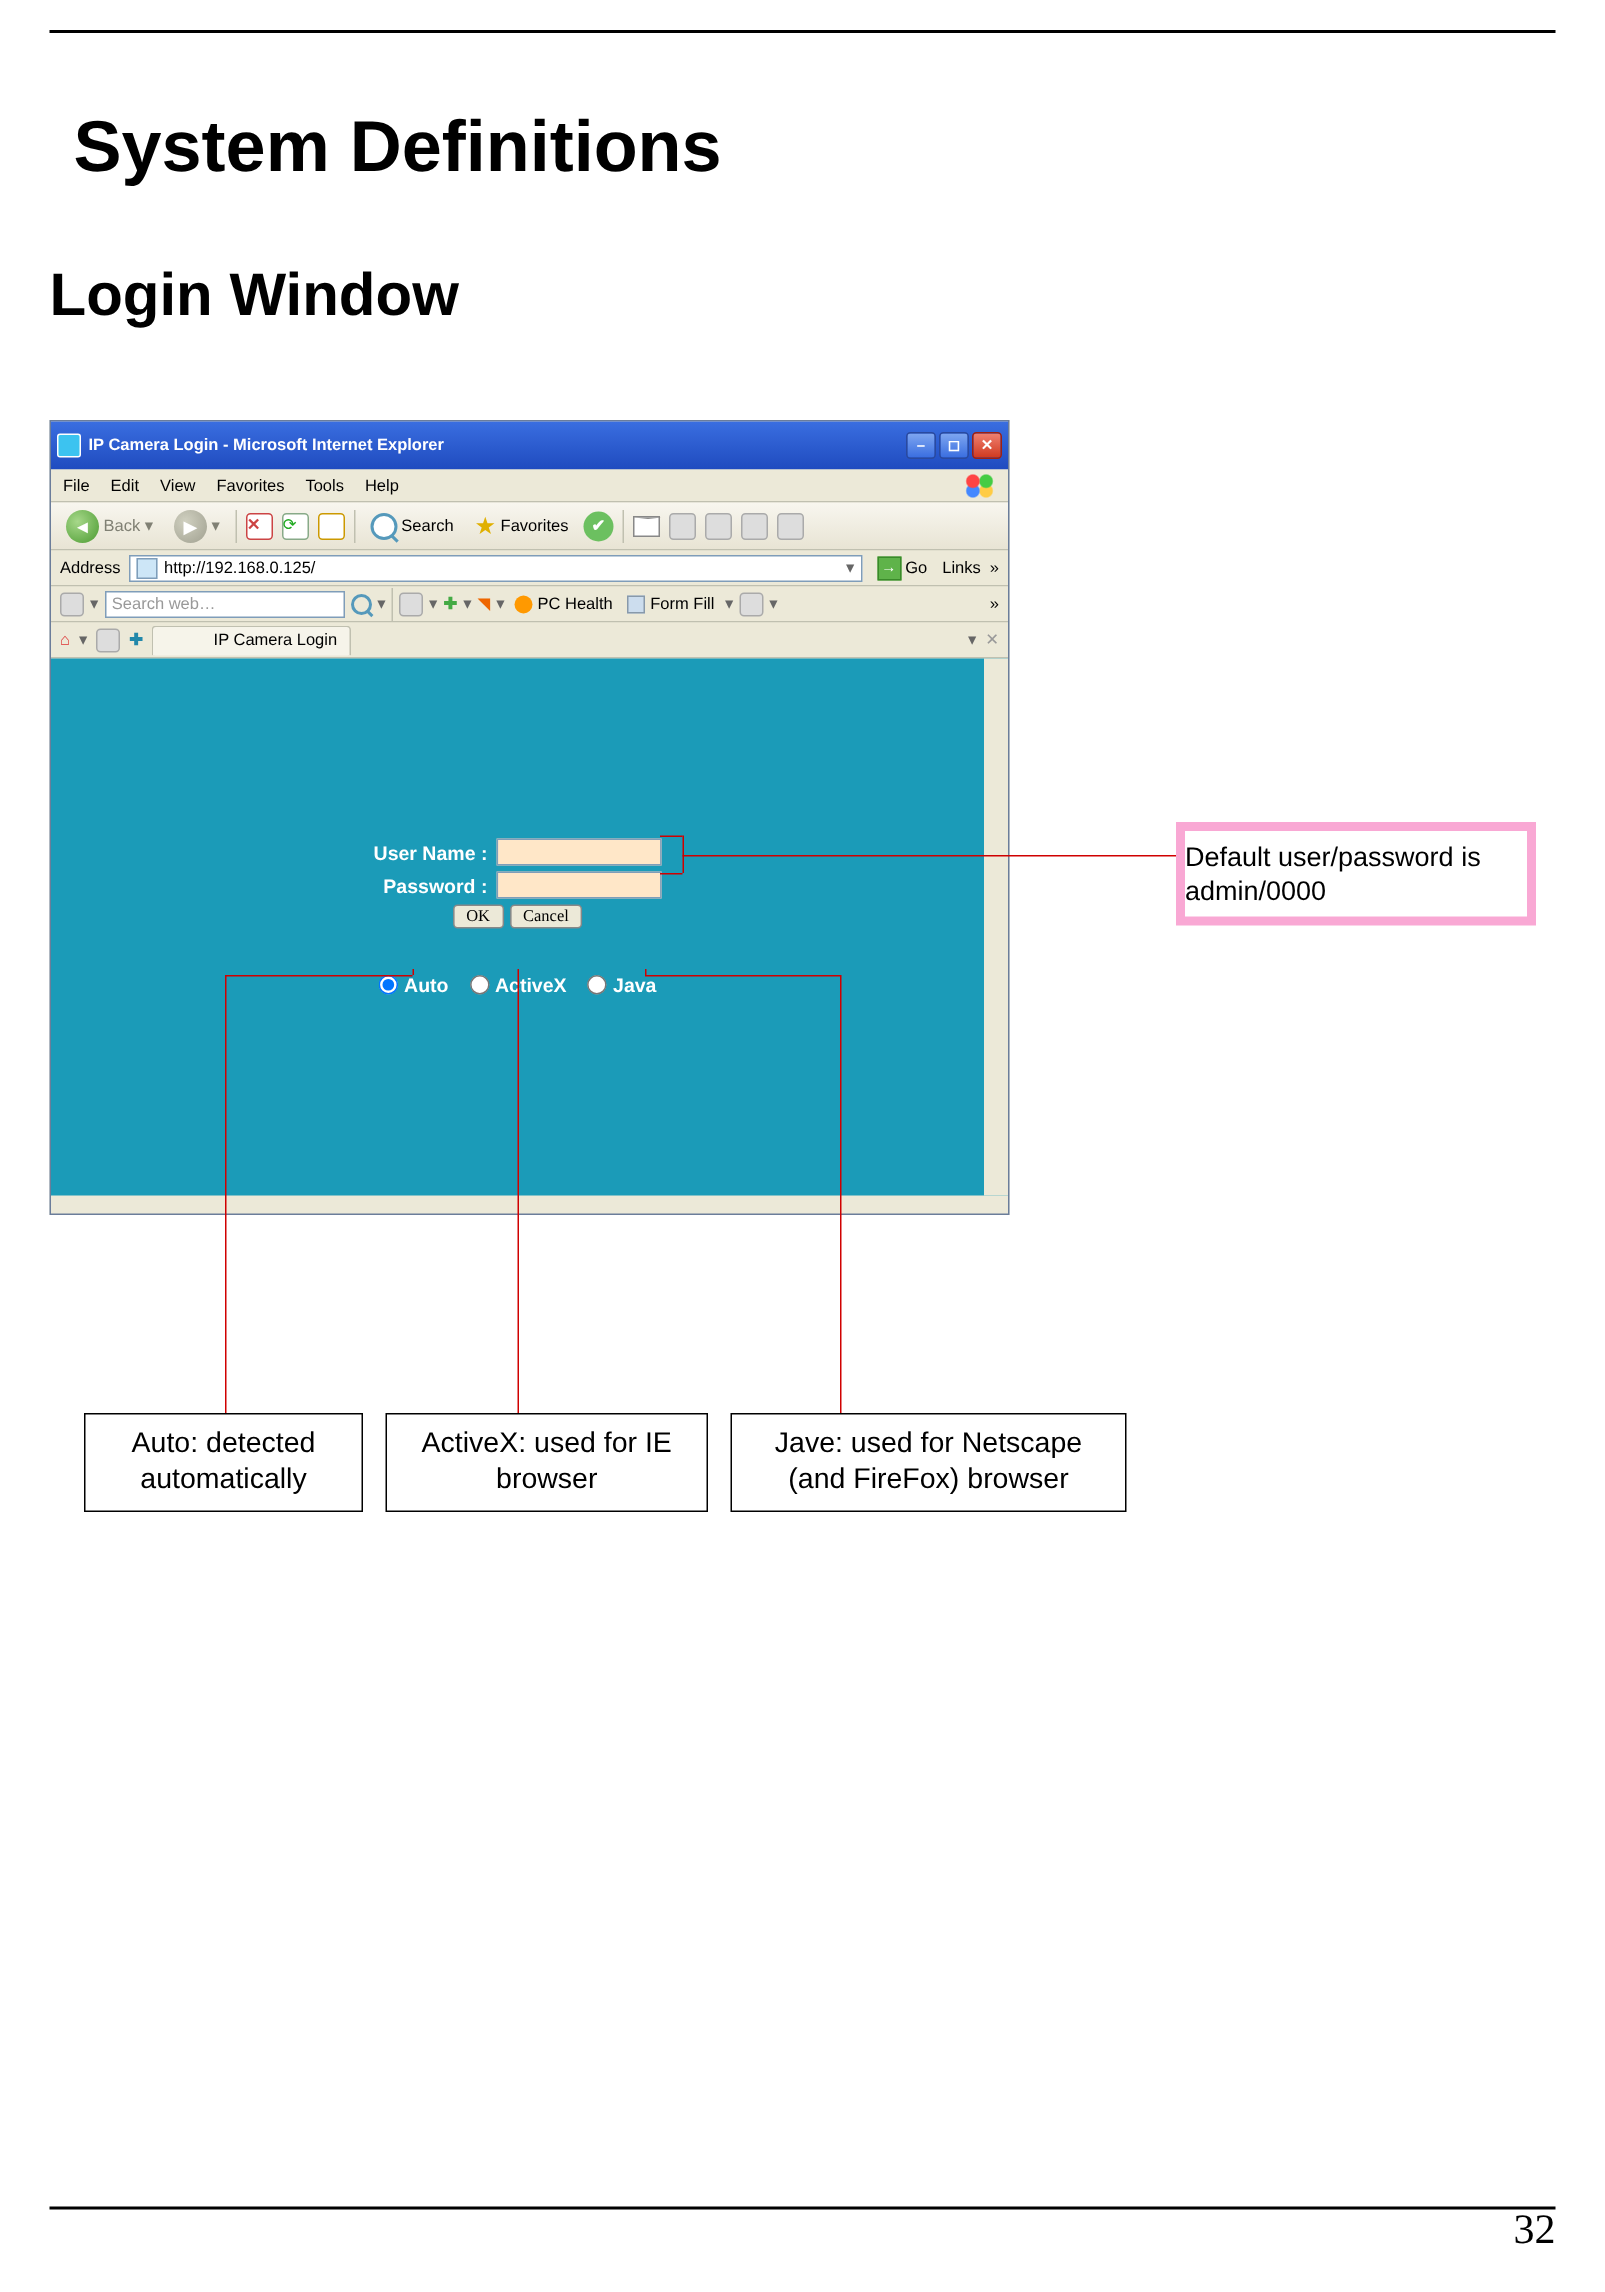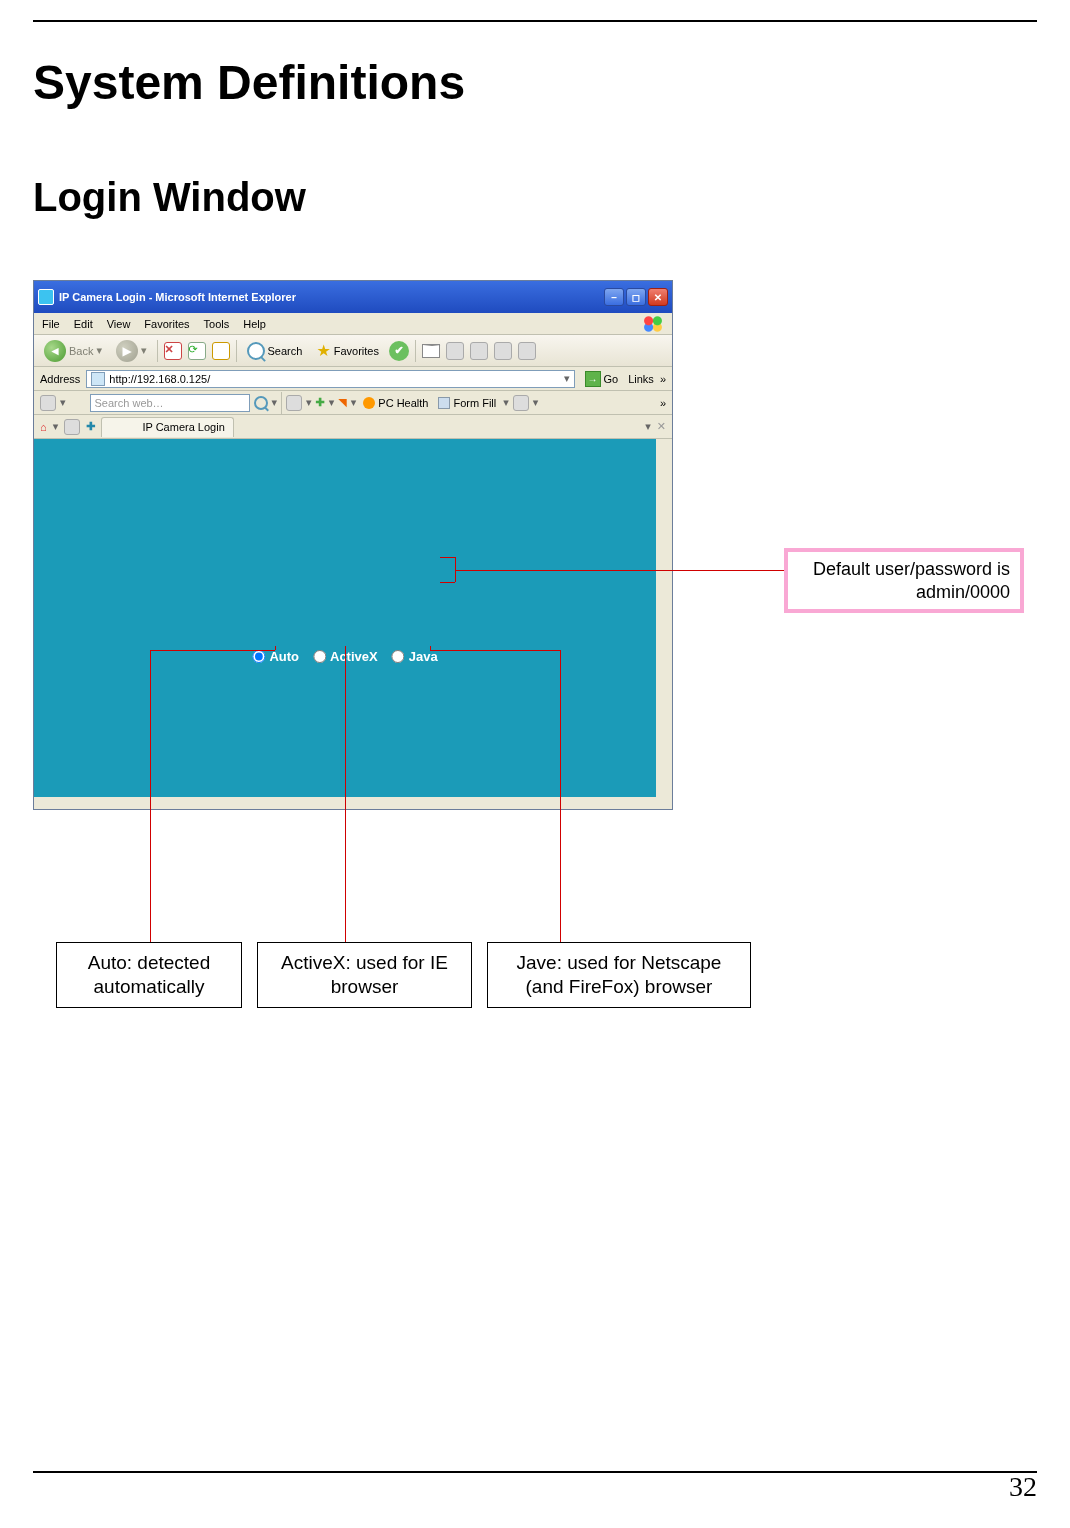--- a/index.html
+++ b/index.html
@@ -25,21 +25,21 @@
   .page-number {
     position: absolute;
     bottom: 25px; right: 33px;
     font-family: "Times New Roman", serif;
     font-size: 28px;
   }
   h1.sys-def {
     position: absolute;
     top: 55px; left: 33px;
     font-size: 48px;
-    margin: 0;
+    margin: 16px;
     font-weight: bold;
   }
   h2.login-win {
     position: absolute;
     top: 175px; left: 33px;
     font-size: 40px;
     margin: 0;
     font-weight: bold;
   }
 
@@ -163,21 +163,21 @@
   }
   .go-arrow{ width:16px;height:16px;background:#5fb34a;border:1px solid #3a8a2a;display:flex;align-items:center;justify-content:center;color:#fff;font-size:10px;}
 
   .searchbar {
     height: 24px;
     background: #ece9d8;
     border-bottom: 1px solid #c0c0b0;
     display:flex; align-items:center; gap:4px; padding:0 6px;
   }
   .sb-token { display:flex;align-items:center;gap:3px;padding:0 3px; }
-  .sb-input{ flex:0 0 160px;height:18px;background:#fff;border:1px solid #7f9db9;color:#999;padding:0 4px;display:flex;align-items:center;margin-left:20px;}
+  .sb-input{ flex:0 0 160px;height:18px;background:#fff;border:1px solid #7f9db9;color:#999;padding:0 4px;display:flex;align-items:center;}
   .sb-mag { width:14px;height:14px;border-radius:50%;border:2px solid #59b;position:relative;}
   .sb-mag::after{content:"";position:absolute;width:5px;height:2px;background:#59b;bottom:-2px;right:-3px;transform:rotate(45deg);}
 
   .tabbar {
     height: 24px;
     background: #ece9d8;
     border-bottom: 1px solid #c0c0b0;
     display:flex; align-items:center; gap:6px; padding:0 6px;
   }
   .tab {
@@ -233,24 +233,24 @@
     display:flex;align-items:center;justify-content:space-between;padding:0 6px;
   }
   .statusbar .right{ display:flex;align-items:center;gap:4px;}
   .globe{ width:14px;height:14px;border-radius:50%;
     background: radial-gradient(circle at 35% 35%, #9fd6ff, #2a7ac8);
     position:relative;}
 
   
   .callout {
     position:absolute;
-    border:4px solid #f9a8d4;
+    border:6px solid #f9a8d4;
     background:#fff;
-    padding:6px 10px;
-    text-align:right;
+    padding:6px 0;
+    text-align:left;
     font-size:18px;
     line-height:1.25;
   }
 
   .line-red { position:absolute; background:#d00000; }
   .line-red.h { height:1px; }
   .line-red.v { width:1px; }
 
   
   .ann {
@@ -383,20 +383,34 @@
     </div>
     <span style="margin-left:auto;color:#666">▾</span>
     <span style="color:#999">✕</span>
   </div>
 
   <div class="content">
     <span class="scrollbar-up">▴</span>
     <span class="scrollbar-down">▾</span>
 
 
+    <div class="login-form">
+      <div class="row">
+        <span>User Name :</span>
+        <input type="text" style="">
+      </div>
+      <div class="row">
+        <span>Password :</span>
+        <input type="password" style="">
+      </div>
+      <div class="btns">
+        <button>OK</button>
+        <button>Cancel</button>
+      </div>
+    </div>
 
     <div class="radio-row">
       <label>
           <input type="radio" checked="" style="">
           <span>Auto</span>
         </label>
       <label>
           <input type="radio" style="">
           <span>ActiveX</span>
         </label>

